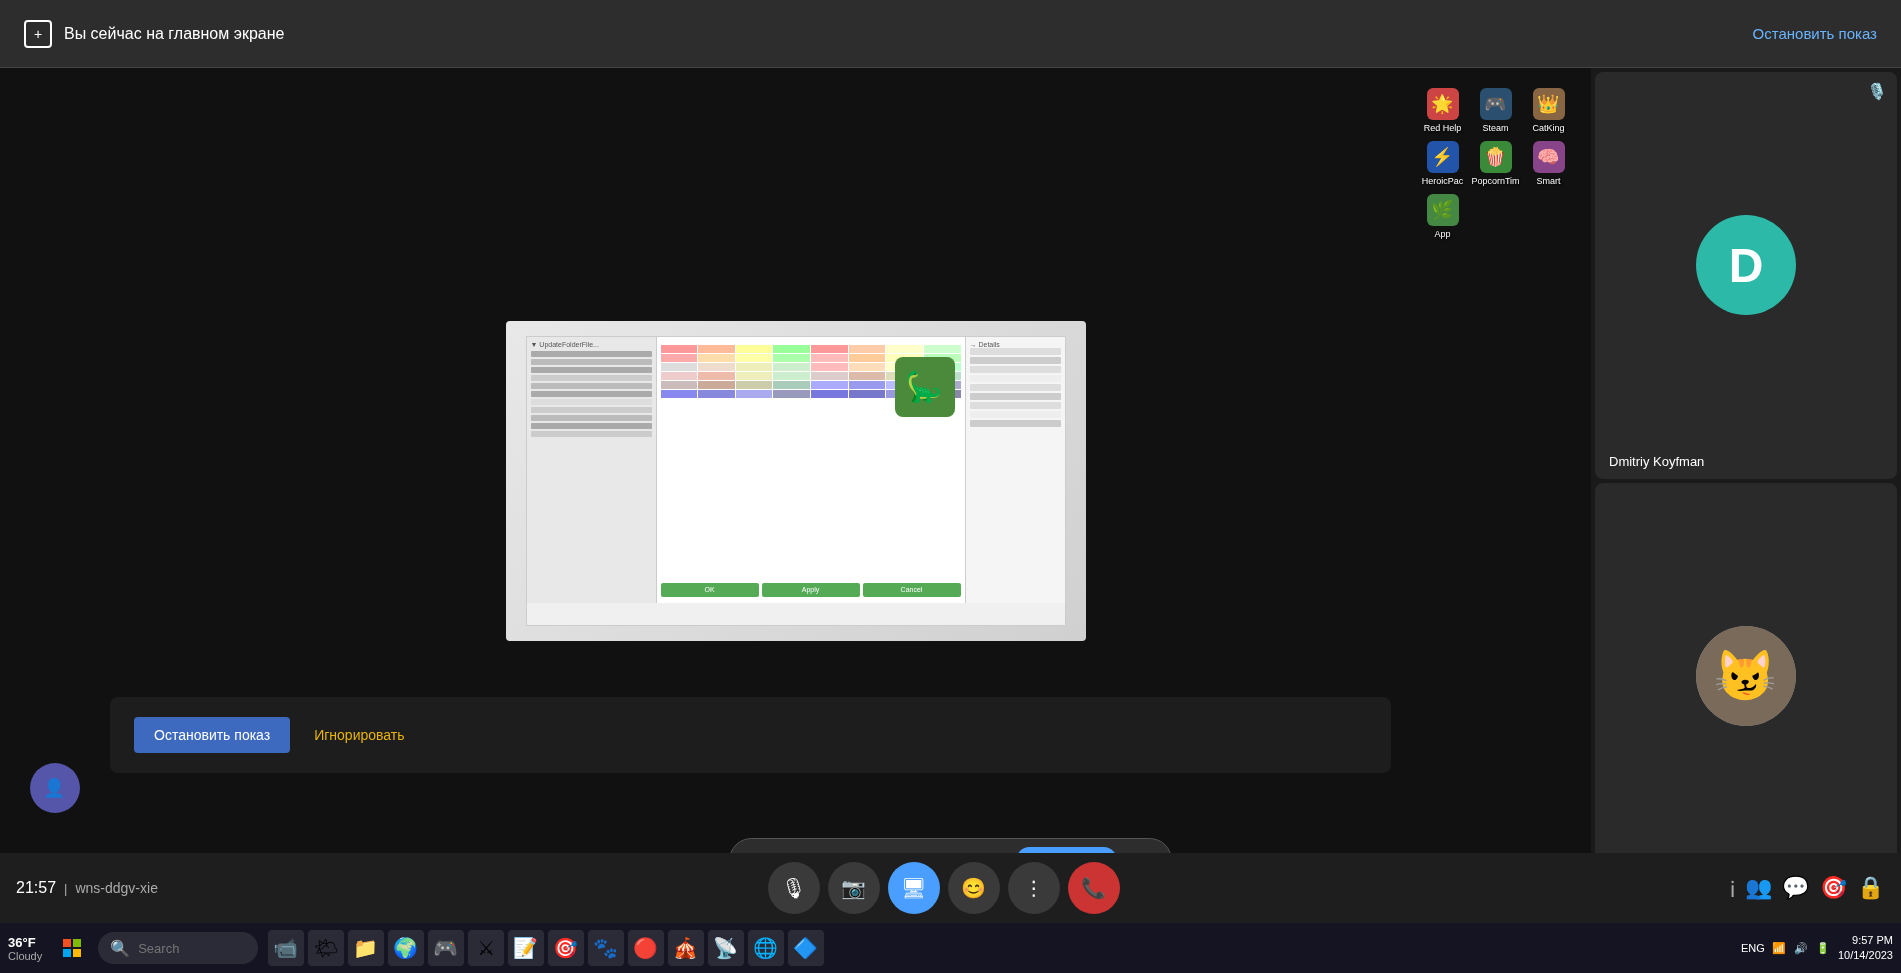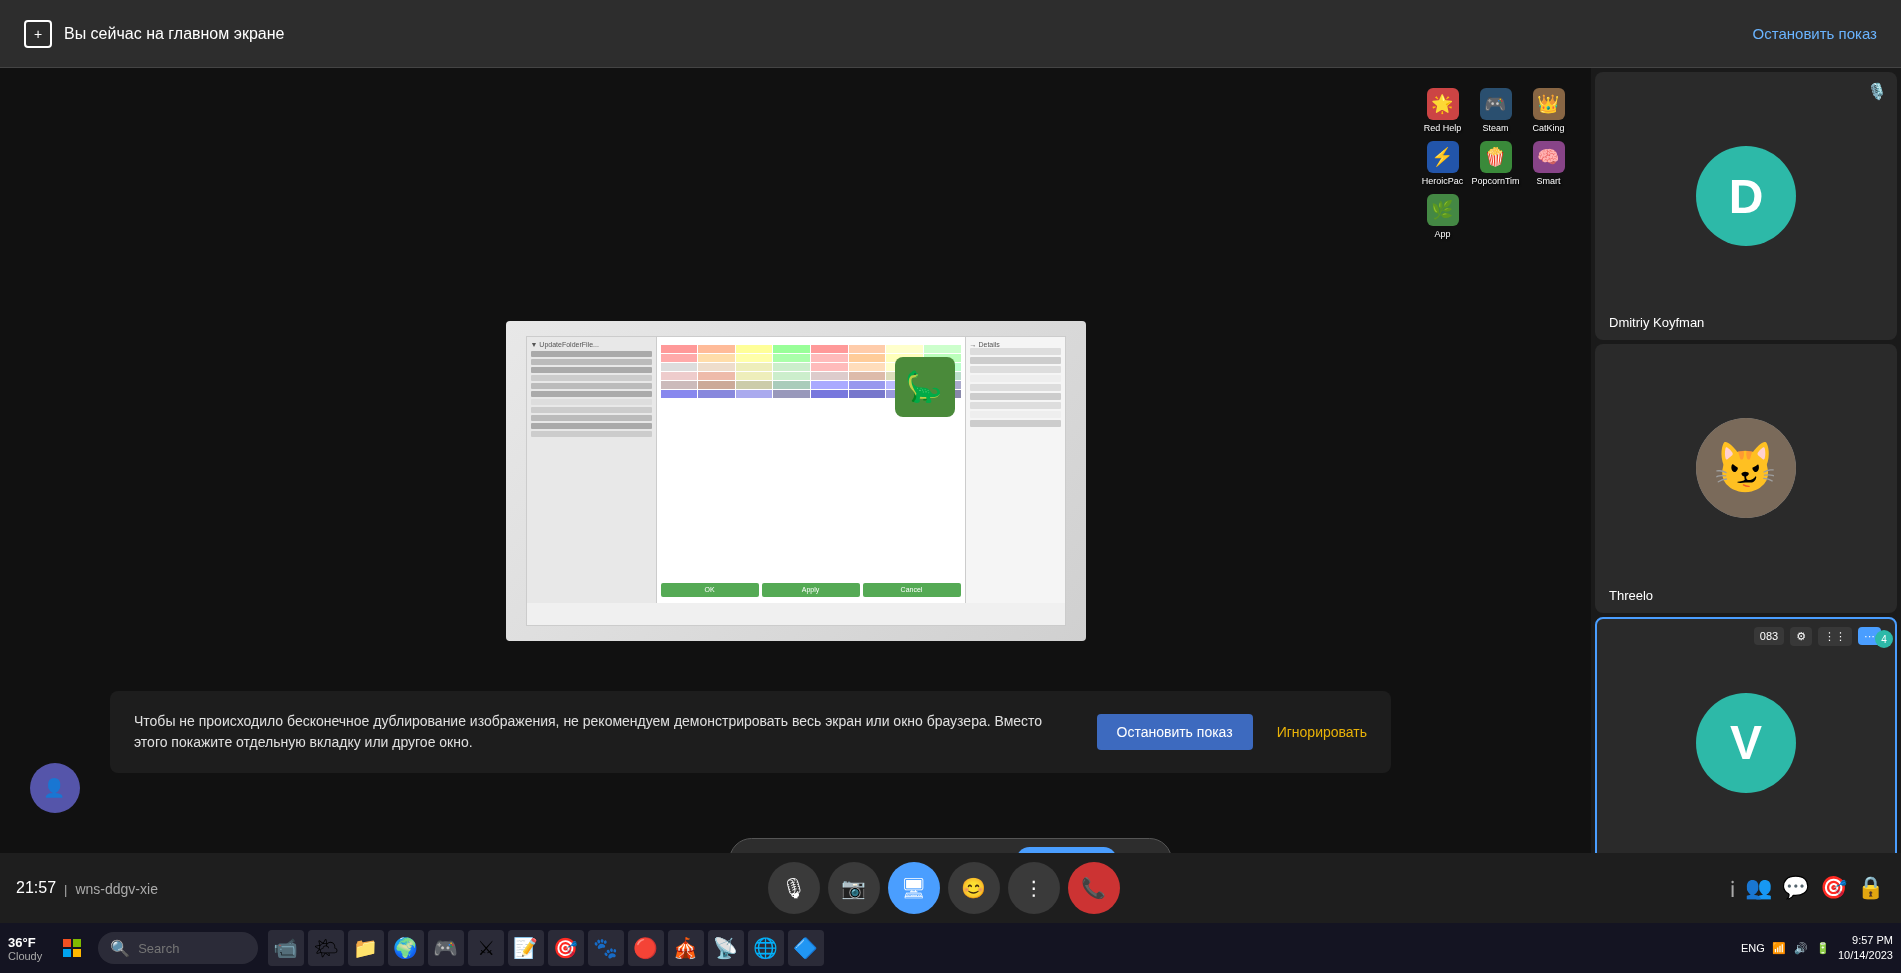--- a/index.html
+++ b/index.html
@@ -363,21 +363,21 @@
       height: 80px;
       background: #1e1e1e;
       display: flex;
       align-items: center;
       justify-content: space-between;
       padding: 0 16px;
       z-index: 20;
     }
     #toolbar-left {
       display: flex;
-      align-items: flex-end;
+      align-items: center;
       gap: 8px;
       color: #aaa;
       font-size: 13px;
     }
     #meeting-time {
       color: #fff;
       font-size: 16px;
       font-weight: 500;
     }
     #meeting-id {
@@ -705,21 +705,20 @@
             <div class="fake-row" style="background:#ccc;"></div>
           </div>
         </div>
       </div>
     </div>
   </div>
 
   <div id="user-avatar-main">👤</div>
 
   <div id="warning-overlay">
-    <p id="warning-text">Чтобы не происходило бесконечное дублирование изображения, не рекомендуем демонстрировать весь экран или окно браузера. Вместо этого покажите отдельную вкладку или другое окно.</p>
     <button id="stop-show-btn2">Остановить показ</button>
     <button id="ignore-btn">Игнорировать</button>
   </div>
 
 </div>
 
 <div id="right-panel">
 
   <div class="participant-card">
     <div class="participant-mute-icon">🎙️</div>
@@ -728,33 +727,20 @@
   </div>
 
   <div class="participant-card">
     <div id="threelo-avatar">
 
       <div style="width:100px;height:100px;border-radius:50%;background:#7a6a5a;display:flex;align-items:center;justify-content:center;font-size:50px;">😼</div>
     </div>
     <span class="participant-name">Threelo</span>
   </div>
 
-  <div class="participant-card active" id="you-card">
-    <div id="you-card-controls">
-      <button class="ctrl-btn">083</button>
-      <button class="ctrl-btn">⚙</button>
-      <button class="ctrl-btn">⋮⋮</button>
-      <button class="ctrl-btn ctrl-btn-blue">···</button>
-      <div style="position:relative; display:inline-block;">
-        <div id="participant-count-badge">4</div>
-      </div>
-    </div>
-    <div class="participant-avatar" id="you-avatar">V</div>
-    <span class="participant-name">Вы</span>
-  </div>
 
 </div>
 
 <div id="screen-share-banner">
   <div id="share-indicator">
     <div id="share-dots">
       <div class="share-dot"></div>
       <div class="share-dot"></div>
       <div class="share-dot"></div>
     </div>

